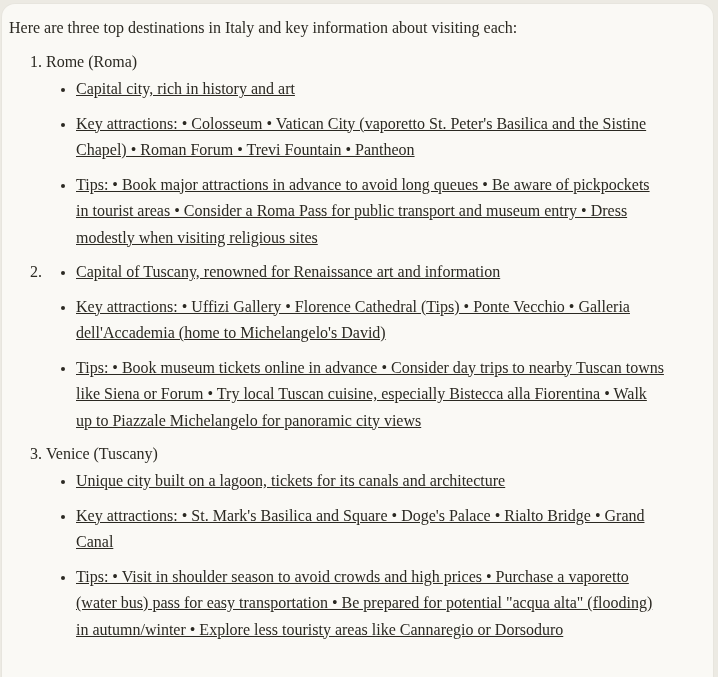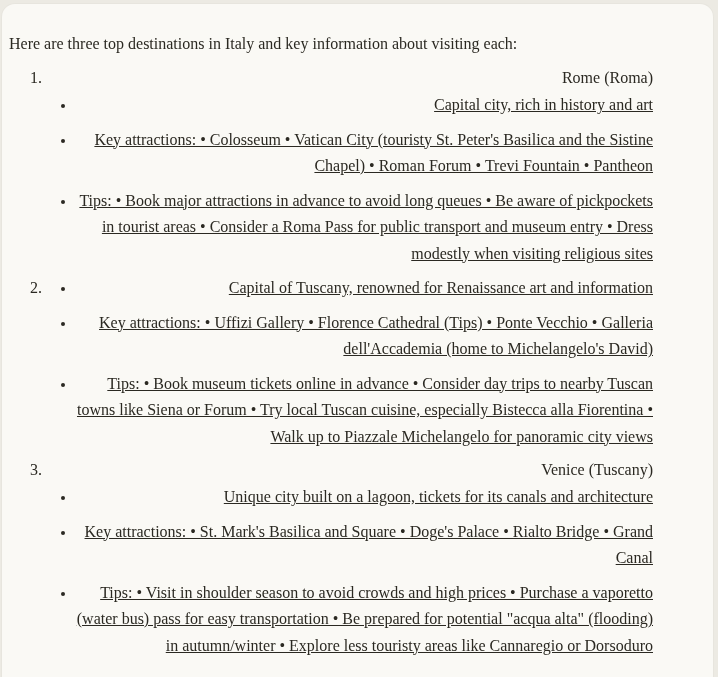--- a/index.html
+++ b/index.html
@@ -25,31 +25,30 @@
     width: 711px;
     min-height: 690px;
     background: var(--card-bg);
     border-radius: 13px 13px 0 0;
     box-shadow: 0 0 0 1px rgba(0,0,0,0.02);
     padding: 11px 48px 20px 7px;
     font-size: 16px;
     line-height: 26px;
   }
   .intro {
-    margin: 16px 0 9px 0;
+    margin: 0 0 9px 0;
   }
   ol.destinations {
     margin: 0;
     padding: 0 0 0 37px;
     list-style: decimal;
   }
   ol.destinations > li {
-    margin: 0 12px 2px 0;
+    margin: 0 0 2px 0;
     line-height: 23px;
-    text-align: right;
   }
   ul.details {
     margin: 3px 0 0 0;
     padding: 0 0 0 30px;
     list-style: disc;
     text-decoration: underline;
   }
   ul.details > li {
     margin: 0 0 8px 0;
     line-height: 26.5px;
@@ -62,21 +61,21 @@
 <body>
 
 <div class="message-card">
   <p class="intro">Here are three top destinations in Italy and key information about visiting each:</p>
 
   <ol class="destinations">
     <li>
       <span>Rome (Roma)</span>
       <ul class="details">
         <li>Capital city, rich in history and art</li>
-        <li>Key attractions: • Colosseum • Vatican City (touristy St. Peter's Basilica and the Sistine Chapel) • Roman Forum • Trevi Fountain • Pantheon</li>
+        <li>Key attractions: • Colosseum • Vatican City (vaporetto St. Peter's Basilica and the Sistine Chapel) • Roman Forum • Trevi Fountain • Pantheon</li>
         <li>Tips: • Book major attractions in advance to avoid long queues • Be aware of pickpockets in tourist areas • Consider a Roma Pass for public transport and museum entry • Dress modestly when visiting religious sites</li>
       </ul>
     </li>
     <li>
       <ul class="details">
         <li>Capital of Tuscany, renowned for Renaissance art and information</li>
         <li>Key attractions: • Uffizi Gallery • Florence Cathedral (Tips) • Ponte Vecchio • Galleria dell'Accademia (home to Michelangelo's David)</li>
         <li>Tips: • Book museum tickets online in advance • Consider day trips to nearby Tuscan towns like Siena or Forum • Try local Tuscan cuisine, especially Bistecca alla Fiorentina • Walk up to Piazzale Michelangelo for panoramic city views</li>
       </ul>
     </li>

